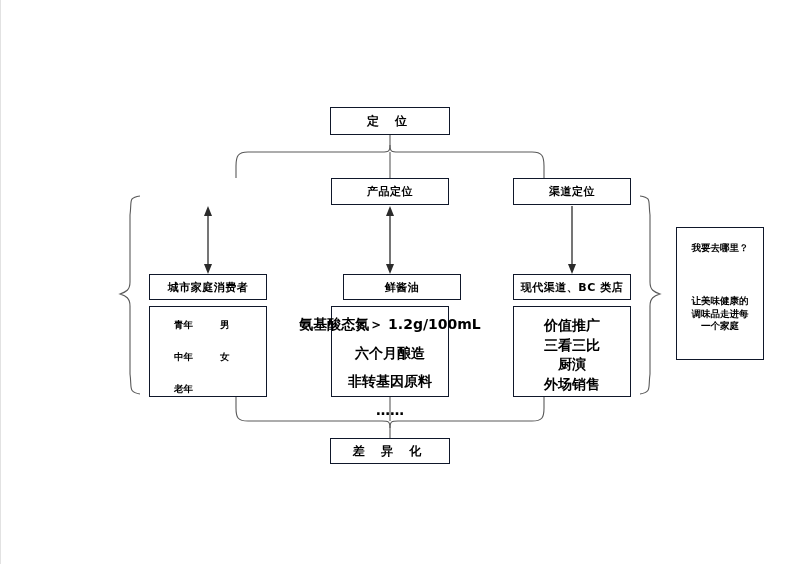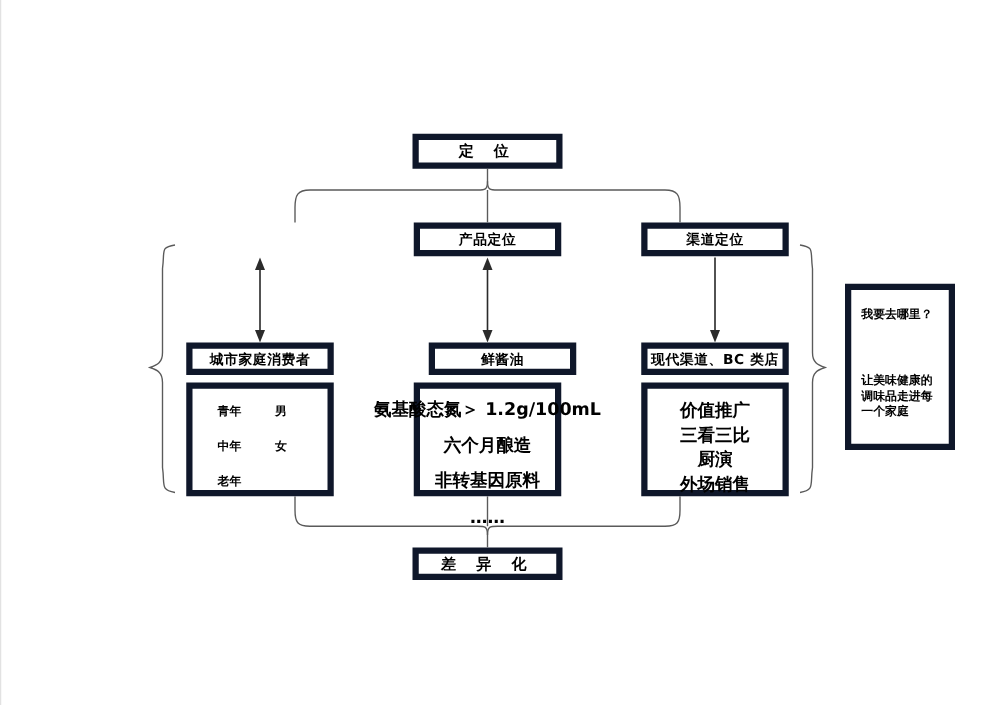--- a/index.html
+++ b/index.html
@@ -23,21 +23,21 @@
   }
   .page-edge {
     position: absolute;
     left: 0px; top: 0px;
     width: 1px; height: 564px;
     background: #e2e2e2;
   }
   .box {
     position: absolute;
     box-sizing: border-box;
-    border: 5px solid #0f172a;
+    border: 1px solid #0f172a;
     background: #ffffff;
     display: flex;
     flex-direction: column;
     align-items: center;
     justify-content: center;
     text-align: center;
     font-family: "DejaVu Sans", "Liberation Sans", sans-serif;
     font-weight: bold;
     color: #000000;
   }
@@ -55,21 +55,21 @@
   }
   .detail-line {
     font-size: 14px;
     line-height: 1.05;
     font-weight: bold;
     white-space: nowrap;
   }
   .detail-line.spaced { margin-bottom: 14px; }
   .detail-line.tight  { margin-bottom: 5px; }
   .side-box {
-    align-items: flex-start;
+    align-items: center;
     justify-content: flex-start;
     text-align: left;
     padding: 8px 7px;
   }
   .side-line {
     font-size: 9.5px;
     line-height: 1.35;
     font-weight: bold;
     white-space: nowrap;
   }

